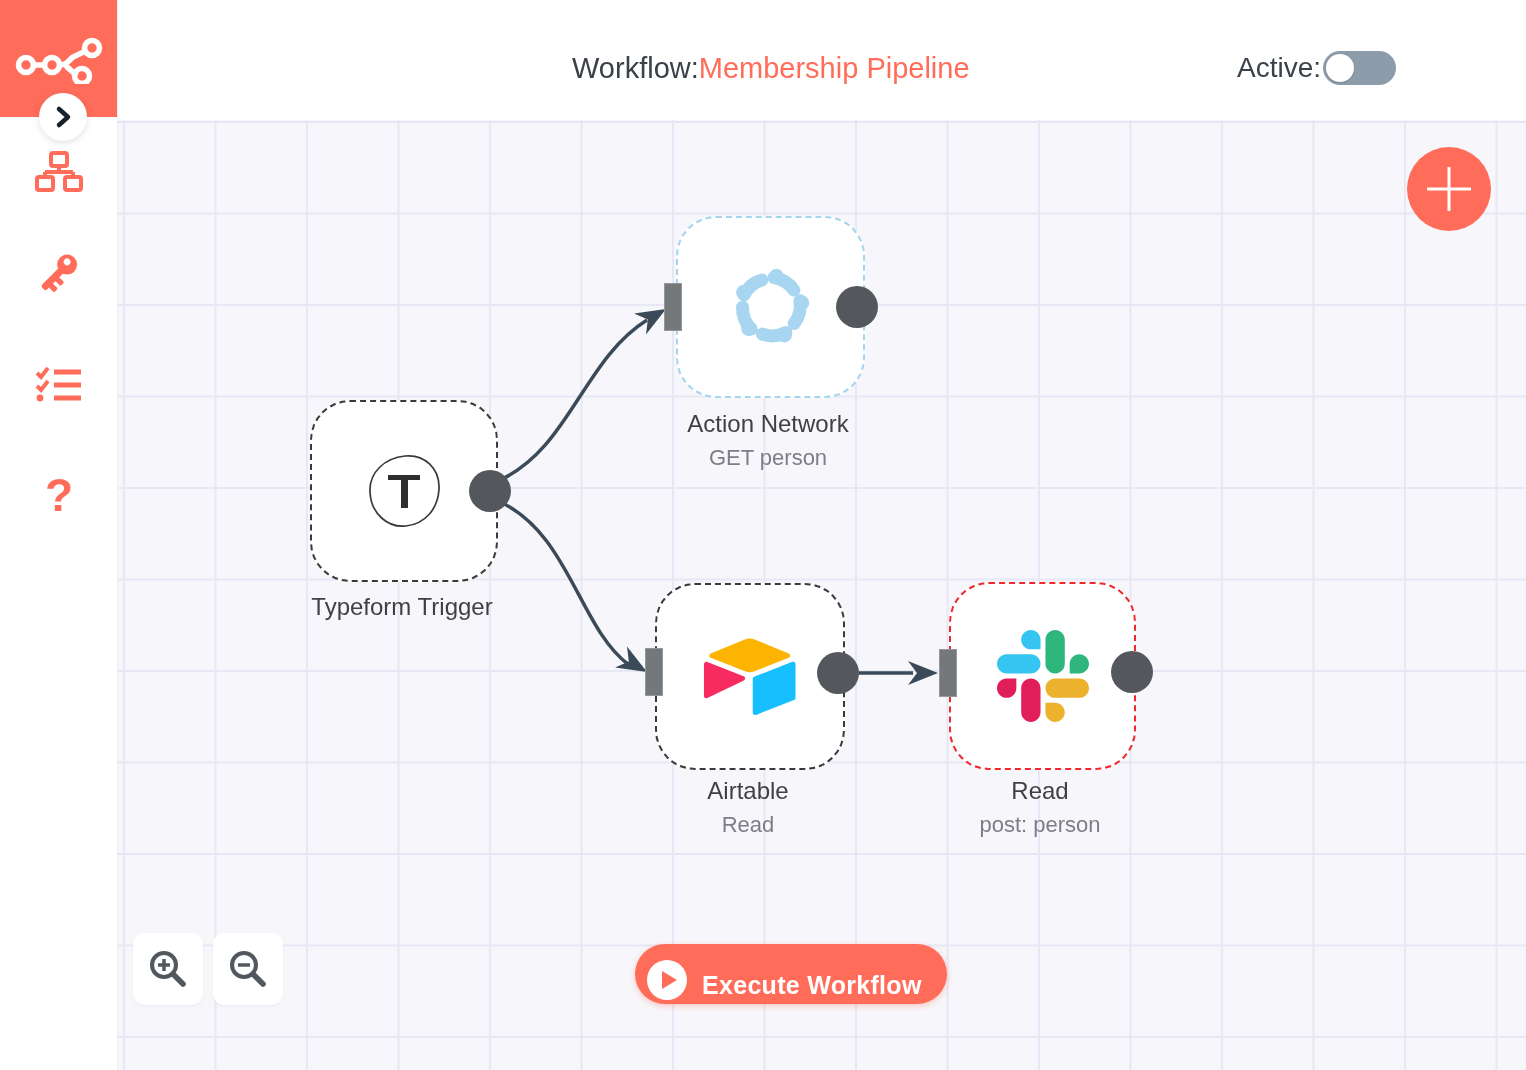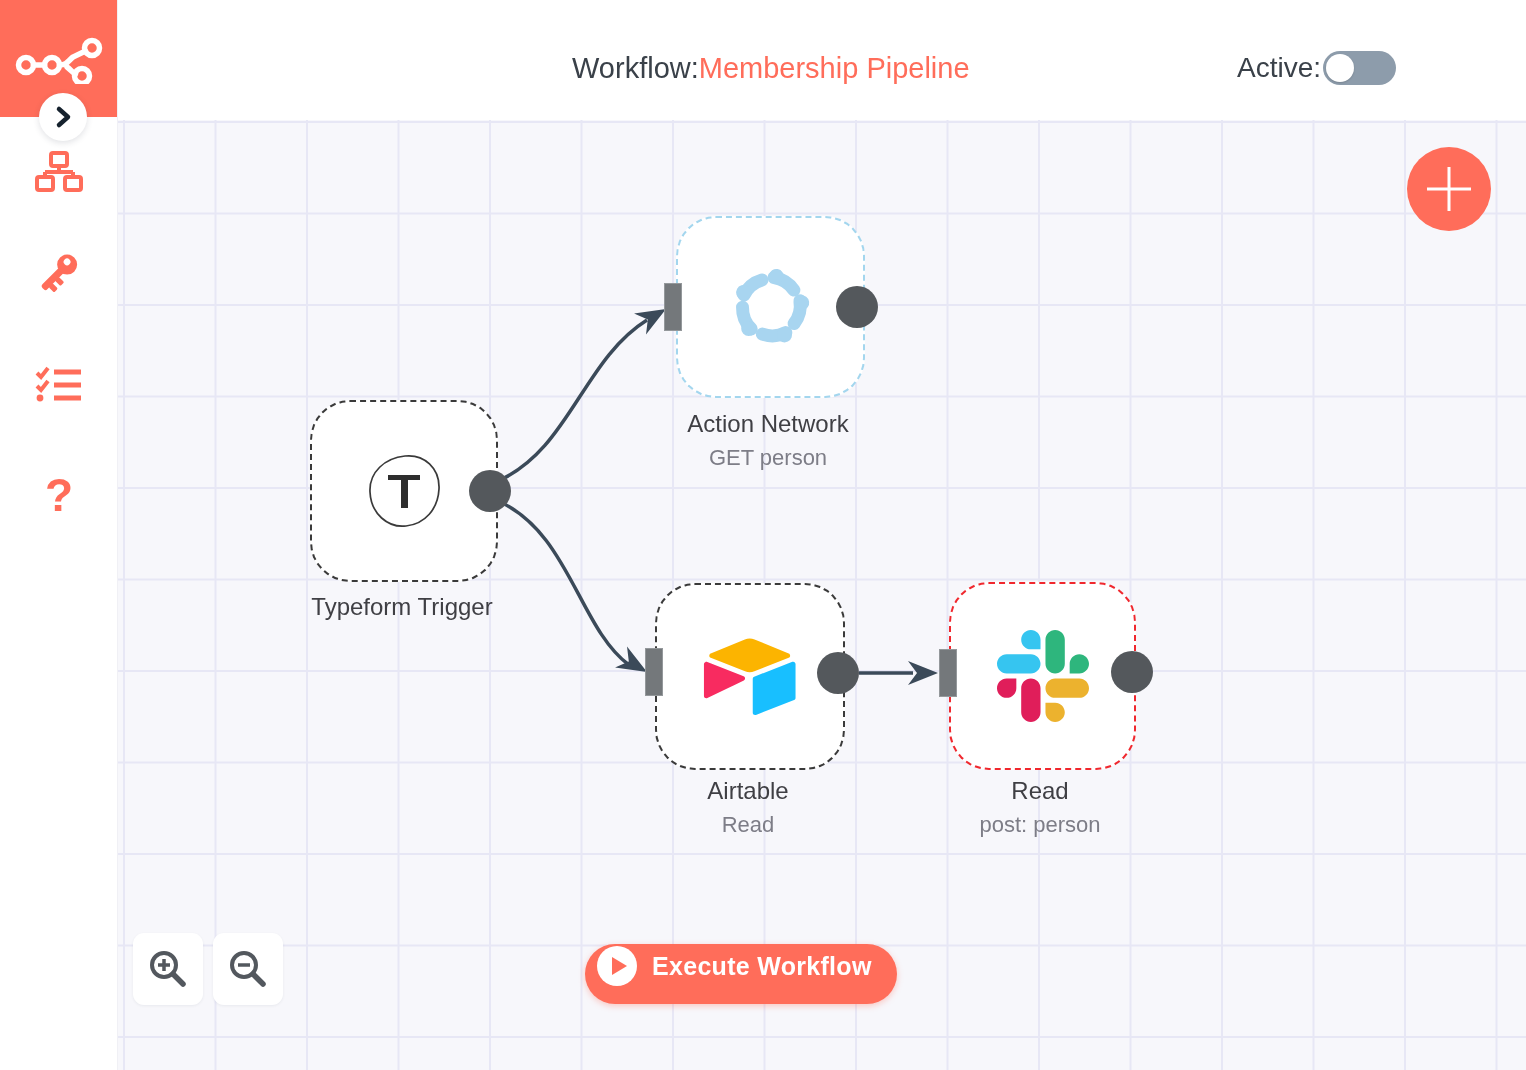--- a/index.html
+++ b/index.html
@@ -123,23 +123,23 @@
   .zoom-btn {
     position: absolute; width: 70px; height: 72px; background: #ffffff;
     border: none; border-radius: 11px; cursor: pointer; z-index: 5;
     display: flex; align-items: center; justify-content: center;
     box-shadow: 0 1px 3px rgba(40,50,70,0.07); padding: 0;
   }
   .zoom-in-btn { left: 16px; top: 813px; }
   .zoom-out-btn { left: 96px; top: 813px; }
 
   .execute-btn {
-    position: absolute; left: 468px; top: 824px; width: 312px; height: 60px;
+    position: absolute; left: 518px; top: 824px; width: 312px; height: 60px;
     border-radius: 30px; background: #ff6d5a; border: none; cursor: pointer;
-    display: flex; align-items: center; padding: 0 0 16px 12px; gap: 15px; z-index: 5;
+    display: flex; align-items: flex-end; padding: 0 0 4px 12px; gap: 15px; z-index: 5;
     box-shadow: 0 2px 6px rgba(255,109,90,0.35);
   }
   .execute-btn .exec-label {
     color: #ffffff; font-size: 25px; font-weight: 700; letter-spacing: 0.3px;
   }
 </style>
 </head>
 <body>
 
 <div class="app">

